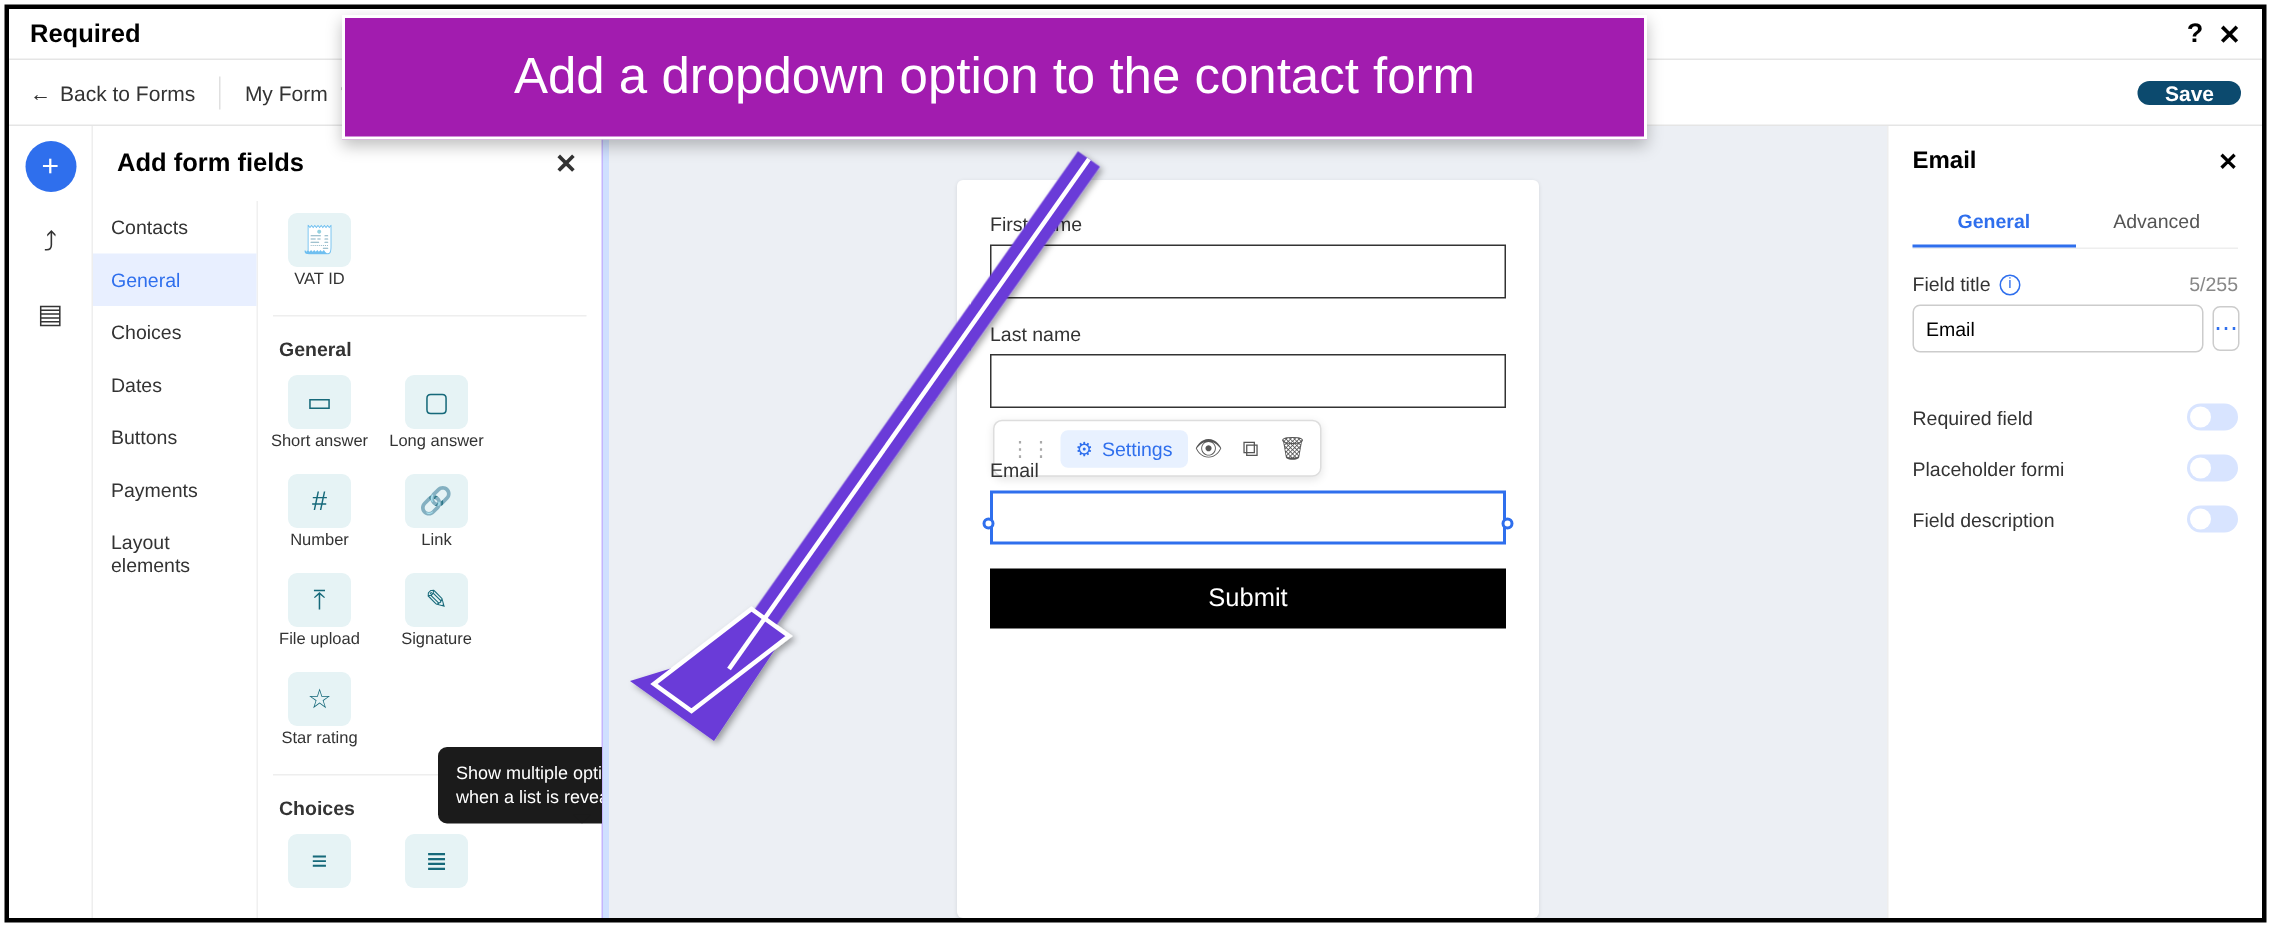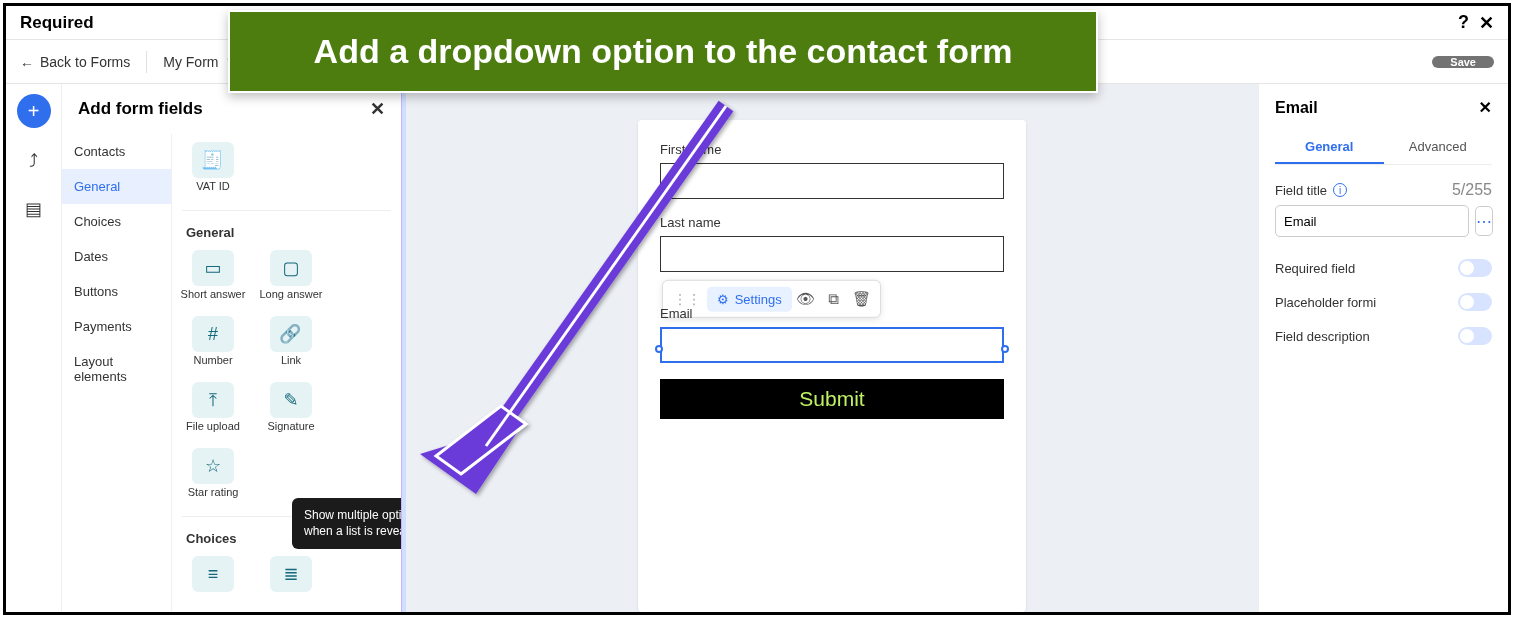--- a/index.html
+++ b/index.html
@@ -8,21 +8,21 @@
   .topbar { height:34px; border-bottom:1px solid #e5e5e5; display:flex; align-items:center; padding:0 14px; font-weight:700; font-size:17px;}
   .topbar .sp { flex:1;}
   .topbar .q { font-weight:700; margin-right:10px; font-size:18px;}
   .topbar .x { font-weight:700; font-size:18px;}
   .crumbs { height:44px; border-bottom:1px solid #e5e5e5; display:flex; align-items:center; padding:0 14px; font-size:14px;}
   .crumbs .back { color:#333; cursor:pointer; display:flex; align-items:center;}
   .crumbs .sep { width:1px; height:22px; background:#e0e0e0; margin:0 16px;}
   .crumbs .name { color:#333; }
   .crumbs .pen { margin-left:8px; color:#888; font-size:13px;}
   .crumbs .sp { flex:1;}
-  .savebtn { background:#737373; color:#fff; border:none; border-radius:16px; padding:0 18px; font-size:11px; font-weight:600;}
+  .savebtn { background:#0c4a6e; color:#fff; border:none; border-radius:16px; padding:0 18px; font-size:14px; font-weight:600;}
   .work { position:relative; display:flex; height:calc(100% - 78px);}
   .rail { width:56px; border-right:1px solid #eee; padding-top:10px; display:flex; flex-direction:column; align-items:center; gap:18px;}
   .rail .r-add { width:34px; height:34px; border-radius:50%; background:#2f6fed; color:#fff; display:flex; align-items:center; justify-content:center; font-size:20px;}
   .rail .r-ico { width:30px; height:30px; display:flex; align-items:center; justify-content:center; color:#333; font-size:18px;}
   .panel { width:340px; border-right:1px solid #c4b5fd; display:flex; flex-direction:column;}
   .panel-hdr { display:flex; align-items:center; padding:14px 16px; font-weight:700; font-size:17px;}
   .panel-hdr .sp { flex:1;}
   .panel-hdr .close { font-size:18px; color:#333;}
   .panel-body { display:flex; flex:1; overflow:hidden;}
   .cats { width:110px; border-right:1px solid #f0f0f0; font-size:13px;}
@@ -43,43 +43,43 @@
   .fld-input { width:100%; height:36px; border:1px solid #333; background:#fff;}
   .fld.selected .fld-input { border:2px solid #2f6fed;}
   .fld.selected { position:relative;}
   .handle { position:absolute; width:8px; height:8px; background:#fff; border:2px solid #2f6fed; border-radius:50%;}
   .handle.l { left:-5px; top:50%;}
   .handle.r { right:-5px; top:50%;}
   .toolbar { position:absolute; top:-2px; left:4px; transform:translateY(-110%); background:#fff; border:1px solid #ddd; border-radius:6px; display:flex; align-items:center; padding:4px; box-shadow:0 2px 6px rgba(0,0,0,.1);}
   .toolbar .drag { color:#aaa; padding:0 6px; font-size:14px;}
   .toolbar .settings { background:#e8f1ff; color:#2f6fed; border-radius:5px; padding:5px 10px; display:flex; align-items:center; gap:6px; font-size:13px;}
   .toolbar .tico { width:28px; height:28px; display:flex; align-items:center; justify-content:center; color:#555; font-size:15px;}
-  .submit { width:100%; height:40px; background:#000; color:#bef264; border:none; font-size:21px;}
+  .submit { width:100%; height:40px; background:#000; color:#ffffff; border:none; font-size:17px;}
   .rpanel { width:250px; border-left:1px solid #eee; padding:14px 16px;}
   .rpanel .rhdr { display:flex; align-items:center; font-weight:700; font-size:16px; margin-bottom:14px;}
   .rpanel .rhdr .sp { flex:1;}
   .rtabs { display:flex; border-bottom:1px solid #eee; margin-bottom:16px;}
   .rtab { flex:1; text-align:center; padding:8px 0; font-size:13px; color:#555; cursor:pointer;}
   .rtab.active { color:#2f6fed; border-bottom:2px solid #2f6fed; font-weight:600;}
-  .rrow { margin-bottom:22px;}
+  .rrow { margin-bottom:34px;}
   .rrow .rlabel { font-size:13px; color:#333; display:flex; align-items:center;}
   .rrow .info { color:#2f6fed; border:1px solid #2f6fed; border-radius:50%; width:14px; height:14px; font-size:10px; display:inline-flex; align-items:center; justify-content:center; margin-left:6px;}
-  .rrow .count { float:right; color:#888; font-size:16px;}
+  .rrow .count { float:right; color:#888; font-size:13px;}
   .rinput-wrap { display:flex; align-items:center; margin-top:6px;}
   .rinput { flex:1; height:32px; border:1px solid #ccc; border-radius:5px; padding:0 8px; font-size:13px;}
   .rmore { width:30px; height:30px; border:1px solid #ccc; border-radius:5px; margin-left:6px; display:flex; align-items:center; justify-content:center; color:#2f6fed;}
   .toggle-row { display:flex; align-items:center; font-size:13px; color:#333; margin-bottom:16px;}
   .toggle-row .sp { flex:1;}
   .toggle { width:34px; height:18px; background:#d8e4ff; border-radius:10px; position:relative;}
   .toggle::after { content:""; position:absolute; width:14px; height:14px; background:#fff; border-radius:50%; top:2px; left:2px;}
   
   .tooltip { position:absolute; background:#1b1b1b; color:#fff; font-size:12px; padding:10px 12px; border-radius:6px; width:150px; line-height:1.3;}
   .tooltip::after { content:""; position:absolute; bottom:-6px; left:60%; border:6px solid transparent; border-top-color:#1b1b1b;}
   
-  .banner { position:absolute; top:4px; left:222px; width:870px; background:#4d7c0f; color:#fff; font-size:34px; padding:20px 28px; border:2px solid #fff; box-shadow:0 4px 10px rgba(0,0,0,.25); z-index:50; text-align:center; font-weight:700;}
+  .banner { position:absolute; top:4px; left:222px; width:870px; background:#a21caf; color:#fff; font-size:34px; padding:20px 28px; border:2px solid #fff; box-shadow:0 4px 10px rgba(0,0,0,.25); z-index:50; text-align:center; font-weight:400;}
   
   .arrow { position:absolute; z-index:40; pointer-events:none;}
 </style>
 </head>
 <body>
 
 <div class="frame">
 
   <div class="banner">
     <span>Add a dropdown option to the contact form</span>

